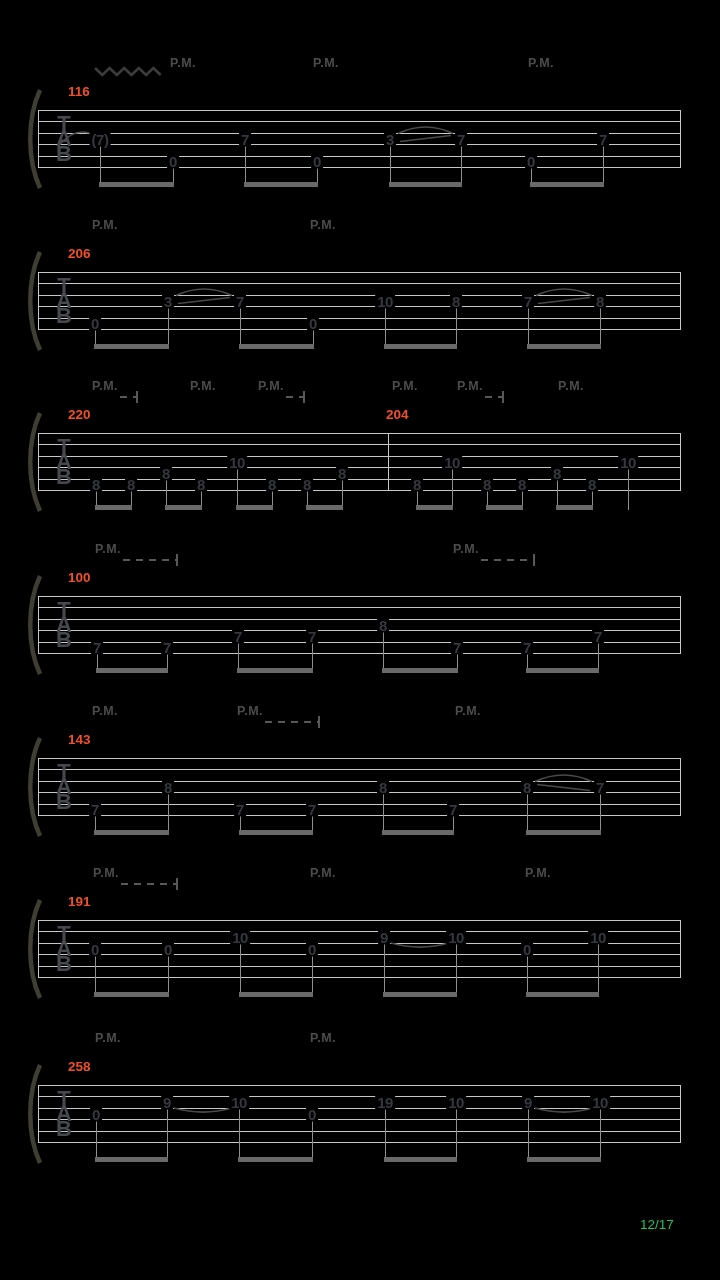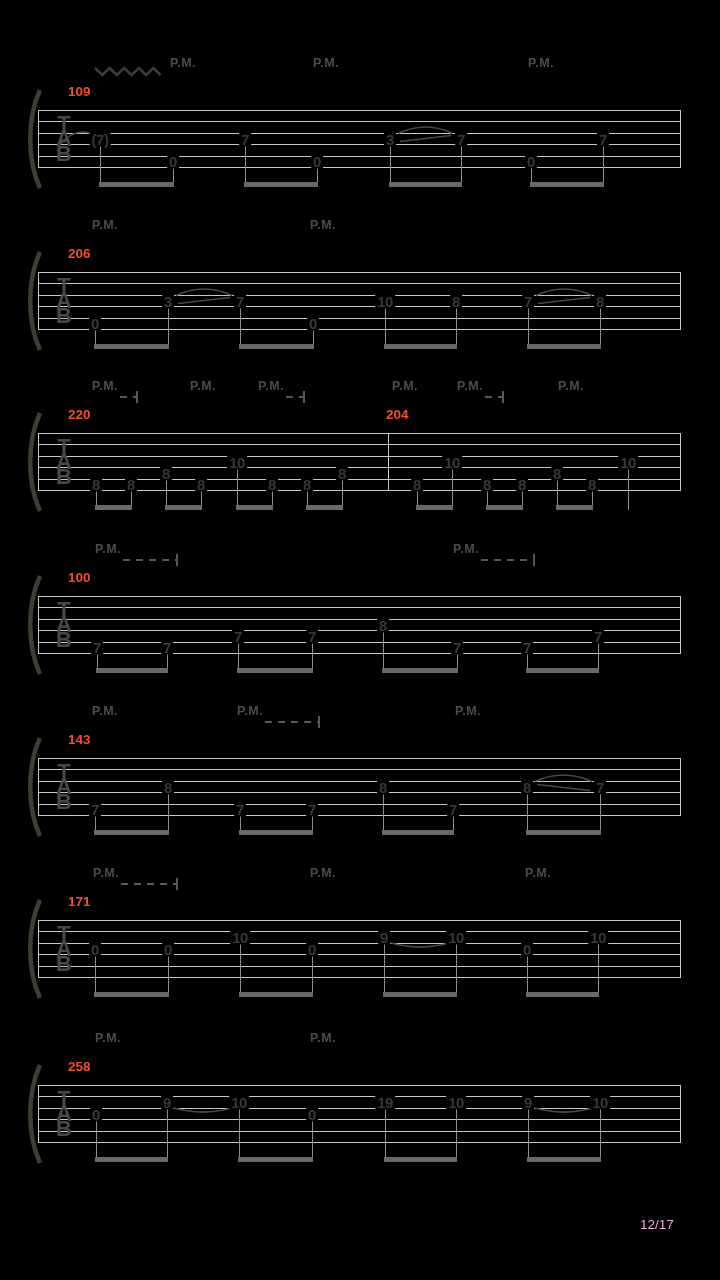--- a/index.html
+++ b/index.html
@@ -30,21 +30,21 @@
       <div class="staff-line" style="left: 38px; top: 121.4px; width: 643px; background: rgb(200, 200, 200);"></div>
       <div class="staff-line" style="left: 38px; top: 132.8px; width: 643px; background: rgb(200, 200, 200);"></div>
       <div class="staff-line" style="left: 38px; top: 144.2px; width: 643px; background: rgb(200, 200, 200);"></div>
       <div class="staff-line" style="left: 38px; top: 155.6px; width: 643px; background: rgb(200, 200, 200);"></div>
       <div class="staff-line" style="left: 38px; top: 167px; width: 643px; background: rgb(200, 200, 200);"></div>
       <div class="barline" style="left: 38px; top: 110px; height: 58px; background: rgb(200, 200, 200);"></div>
       <div class="barline" style="left: 680px; top: 110px; height: 58px; background: rgb(200, 200, 200);"></div>
       <div class="tabletter" style="left: 64px; top: 124px; color: rgb(70, 72, 76);">T</div>
       <div class="tabletter" style="left: 64px; top: 139px; color: rgb(70, 72, 76);">A</div>
       <div class="tabletter" style="left: 64px; top: 154px; color: rgb(70, 72, 76);">B</div>
-      <div class="mnum" style="left: 68px; top: 84px; color: rgb(240, 79, 40);">109</div>
+      <div class="mnum" style="left: 68px; top: 84px; color: rgb(240, 79, 40);">116</div>
       <div class="pm" style="left: 170px; top: 56px; color: rgb(76, 76, 76);">P.M.</div>
       <div class="pm" style="left: 313px; top: 56px; color: rgb(76, 76, 76);">P.M.</div>
       <div class="pm" style="left: 528px; top: 56px; color: rgb(76, 76, 76);">P.M.</div>
       <div class="stem" style="left: 100px; top: 145.5px; height: 41.5px; background: rgb(143, 143, 143);"></div>
       <div class="fret" style="left: 100px; top: 138.5px; color: rgb(53, 57, 63);">(7)</div>
       <div class="stem" style="left: 173px; top: 168.3px; height: 18.7px; background: rgb(143, 143, 143);"></div>
       <div class="fret" style="left: 173px; top: 161.3px; color: rgb(53, 57, 63);">0</div>
       <div class="stem" style="left: 245px; top: 145.5px; height: 41.5px; background: rgb(143, 143, 143);"></div>
       <div class="fret" style="left: 245px; top: 138.5px; color: rgb(53, 57, 63);">7</div>
       <div class="stem" style="left: 317px; top: 168.3px; height: 18.7px; background: rgb(143, 143, 143);"></div>
@@ -237,21 +237,21 @@
       <div class="staff-line" style="left: 38px; top: 931.4px; width: 643px; background: rgb(200, 200, 200);"></div>
       <div class="staff-line" style="left: 38px; top: 942.8px; width: 643px; background: rgb(200, 200, 200);"></div>
       <div class="staff-line" style="left: 38px; top: 954.2px; width: 643px; background: rgb(200, 200, 200);"></div>
       <div class="staff-line" style="left: 38px; top: 965.6px; width: 643px; background: rgb(200, 200, 200);"></div>
       <div class="staff-line" style="left: 38px; top: 977px; width: 643px; background: rgb(200, 200, 200);"></div>
       <div class="barline" style="left: 38px; top: 920px; height: 58px; background: rgb(200, 200, 200);"></div>
       <div class="barline" style="left: 680px; top: 920px; height: 58px; background: rgb(200, 200, 200);"></div>
       <div class="tabletter" style="left: 64px; top: 934px; color: rgb(70, 72, 76);">T</div>
       <div class="tabletter" style="left: 64px; top: 949px; color: rgb(70, 72, 76);">A</div>
       <div class="tabletter" style="left: 64px; top: 964px; color: rgb(70, 72, 76);">B</div>
-      <div class="mnum" style="left: 68px; top: 894px; color: rgb(240, 79, 40);">171</div>
+      <div class="mnum" style="left: 68px; top: 894px; color: rgb(240, 79, 40);">191</div>
       <div class="pm" style="left: 93px; top: 866px; color: rgb(76, 76, 76);">P.M.</div>
       <div class="pmdash" style="left: 121px; top: 883px; width: 55px;"></div>
       <div class="pmtick" style="left: 176px; top: 878px;"></div>
       <div class="pm" style="left: 310px; top: 866px; color: rgb(76, 76, 76);">P.M.</div>
       <div class="pm" style="left: 525px; top: 866px; color: rgb(76, 76, 76);">P.M.</div>
       <div class="stem" style="left: 95px; top: 955.5px; height: 41.5px; background: rgb(143, 143, 143);"></div>
       <div class="fret" style="left: 95px; top: 948.5px; color: rgb(53, 57, 63);">0</div>
       <div class="stem" style="left: 168px; top: 955.5px; height: 41.5px; background: rgb(143, 143, 143);"></div>
       <div class="fret" style="left: 168px; top: 948.5px; color: rgb(53, 57, 63);">0</div>
       <div class="stem" style="left: 240px; top: 944.1px; height: 52.9px; background: rgb(143, 143, 143);"></div>
@@ -320,14 +320,14 @@
         <path d="M 40,738 C 27,766 27,808 40,836" fill="none" stroke="#3f3e33" stroke-width="4.5"></path>
         <path d="M 535,781.5 Q 563.5,768.5 592,781.5" fill="none" stroke="#4a4a4a" stroke-width="1.6"></path>
         <path d="M 537,784.5 L 590,790.5" fill="none" stroke="#4a4a4a" stroke-width="1.4"></path>
         <path d="M 40,900 C 27,928 27,970 40,998" fill="none" stroke="#3f3e33" stroke-width="4.5"></path>
         <path d="M 391,943.1 Q 420,951.1 449,943.1" fill="none" stroke="#4a4a4a" stroke-width="1.6"></path>
         <path d="M 40,1065 C 27,1093 27,1135 40,1163" fill="none" stroke="#3f3e33" stroke-width="4.5"></path>
         <path d="M 174,1108.1 Q 203,1116.1 232,1108.1" fill="none" stroke="#4a4a4a" stroke-width="1.6"></path>
         <path d="M 535,1108.1 Q 564,1116.1 593,1108.1" fill="none" stroke="#4a4a4a" stroke-width="1.6"></path>
       </svg>
     </div>
-  <div class="footer" style="color: #f9a8d4;">12/17</div>
+  <div class="footer" style="color: #22c55e;">12/17</div>
 </div>
 
 </body></html>

